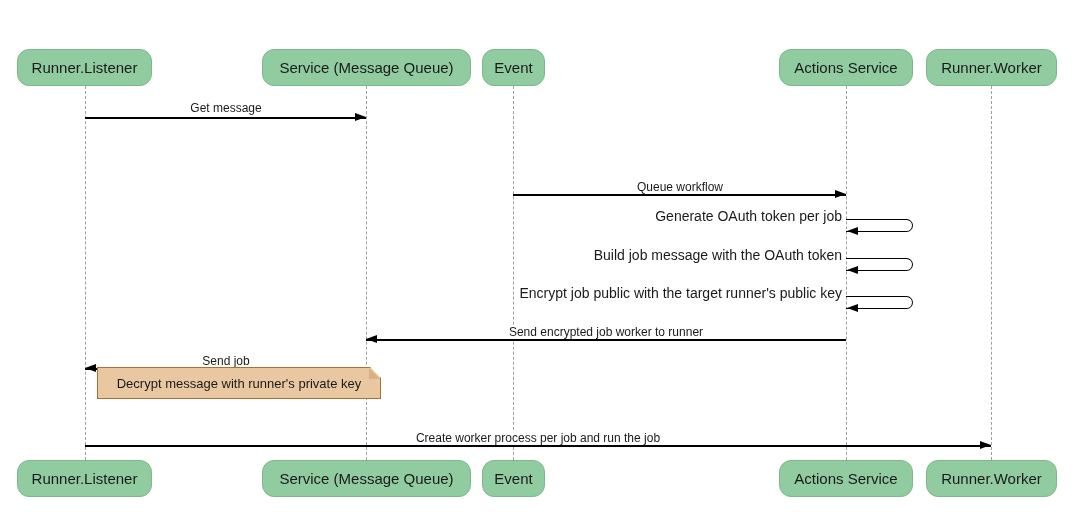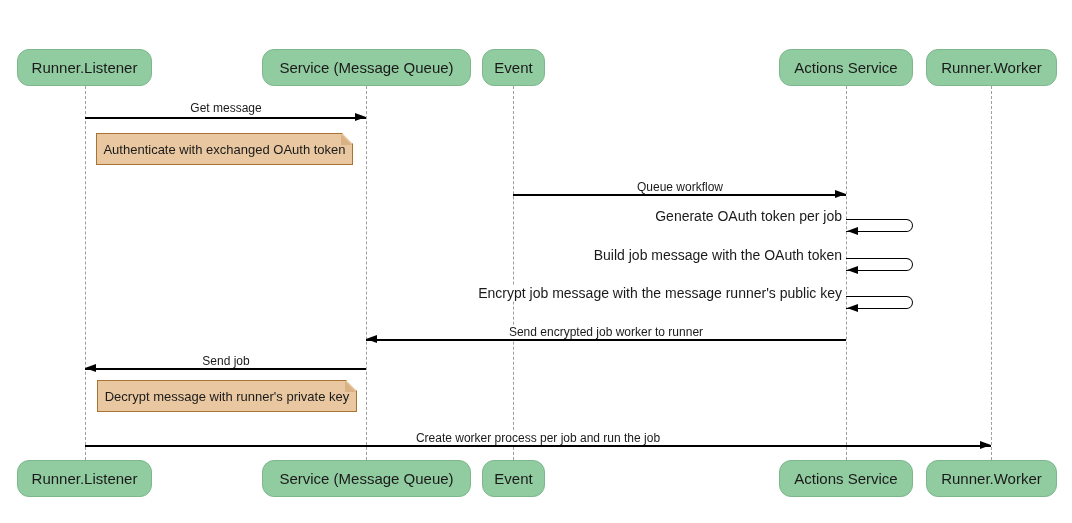--- a/index.html
+++ b/index.html
@@ -82,62 +82,58 @@
     <div class="participant" style="left:779px;width:134px">Actions Service</div>
     <div class="participant" style="left:926px;width:131px">Runner.Worker</div>
   </div>
 
   <div>
     <div class="msg-label" style="left:226px;top:101px">Get message</div>
     <div class="msg-line" style="left:85px;top:117px;width:281px"></div>
     <div class="arr right" style="left:355px;top:113px"></div>
   </div>
 
-  <div class="note" style="left:96px;top:133px;width:257px">
-    <span>Authenticate with exchanged OAuth token</span>
-    <div class="fold"></div>
-  </div>
 
   <div>
     <div class="msg-label" style="left:680px;top:180px">Queue workflow</div>
     <div class="msg-line" style="left:513px;top:194px;width:333px"></div>
     <div class="arr right" style="left:835px;top:190px"></div>
   </div>
 
   <div>
     <div class="self-label" style="right:227px;top:209px">Generate OAuth token per job</div>
     <div class="selfloop" style="top:219px"></div>
     <div class="arr left" style="left:847px;top:227px"></div>
   </div>
 
   <div>
     <div class="self-label" style="right:227px;top:248px">Build job message with the OAuth token</div>
     <div class="selfloop" style="top:258px"></div>
     <div class="arr left" style="left:847px;top:266px"></div>
   </div>
 
   <div>
-    <div class="self-label" style="right:227px;top:286px">Encrypt job message with the message runner's public key</div>
+    <div class="self-label" style="right:227px;top:286px">Encrypt job public with the target runner's public key</div>
     <div class="selfloop" style="top:296px"></div>
     <div class="arr left" style="left:847px;top:304px"></div>
   </div>
 
   <div>
     <div class="msg-label" style="left:606px;top:325px">Send encrypted job worker to runner</div>
     <div class="msg-line" style="left:366px;top:339px;width:480px"></div>
     <div class="arr left" style="left:366px;top:335px"></div>
   </div>
 
   <div>
     <div class="msg-label" style="left:226px;top:354px">Send job</div>
     <div class="msg-line" style="left:85px;top:368px;width:281px"></div>
     <div class="arr left" style="left:85px;top:364px"></div>
   </div>
 
-  <div class="note" style="left:97px;top:380px;width:260px">
+  <div class="note" style="left:97px;top:367px;width:284px">
     <span>Decrypt message with runner's private key</span>
     <div class="fold"></div>
   </div>
 
   <div>
     <div class="msg-label" style="left:538px;top:431px">Create worker process per job and run the job</div>
     <div class="msg-line" style="left:85px;top:445px;width:906px"></div>
     <div class="arr right" style="left:980px;top:441px"></div>
   </div>
 

